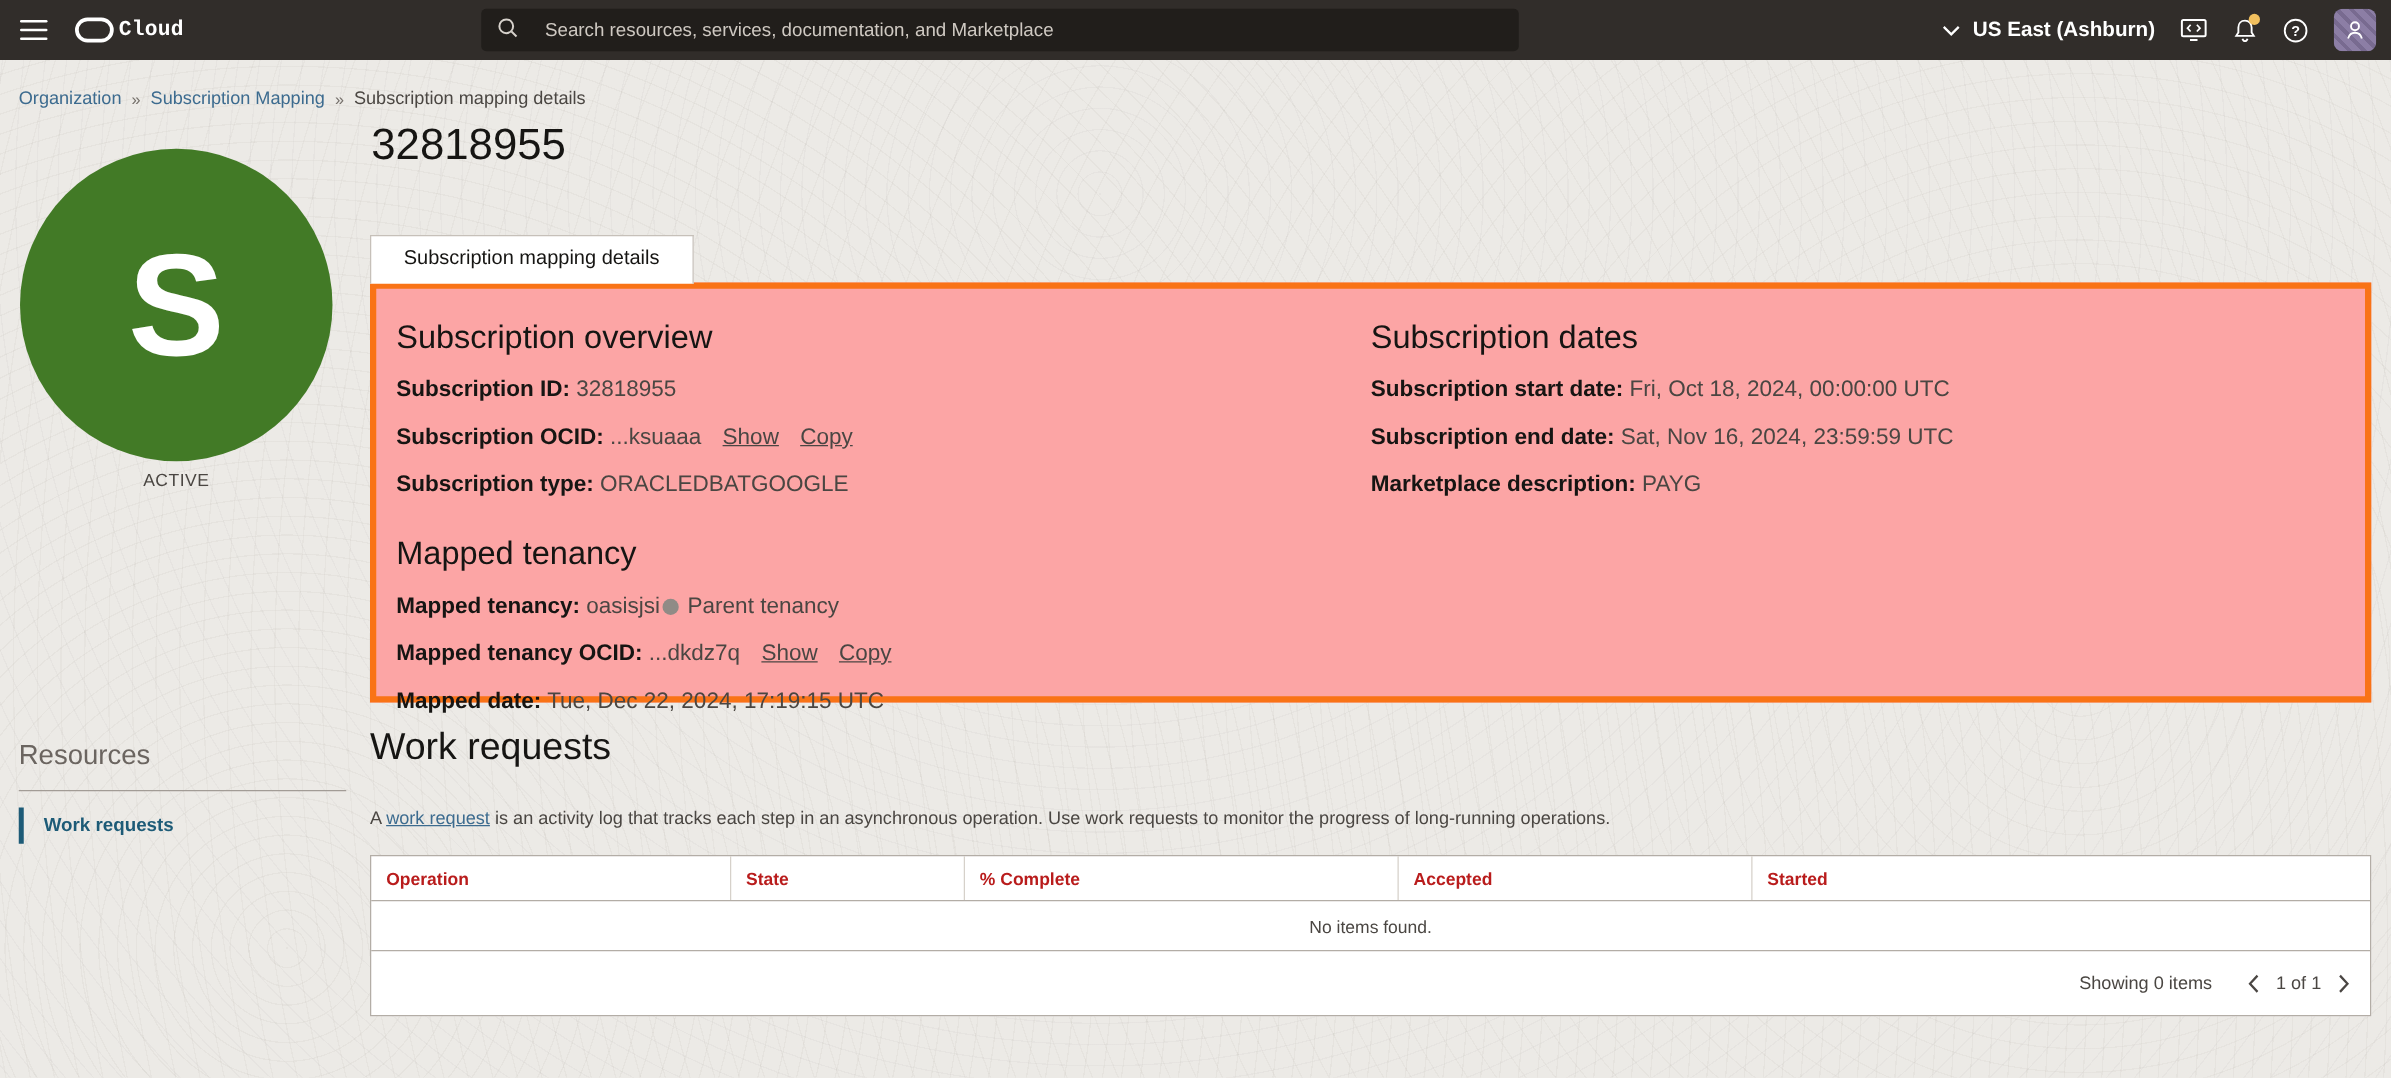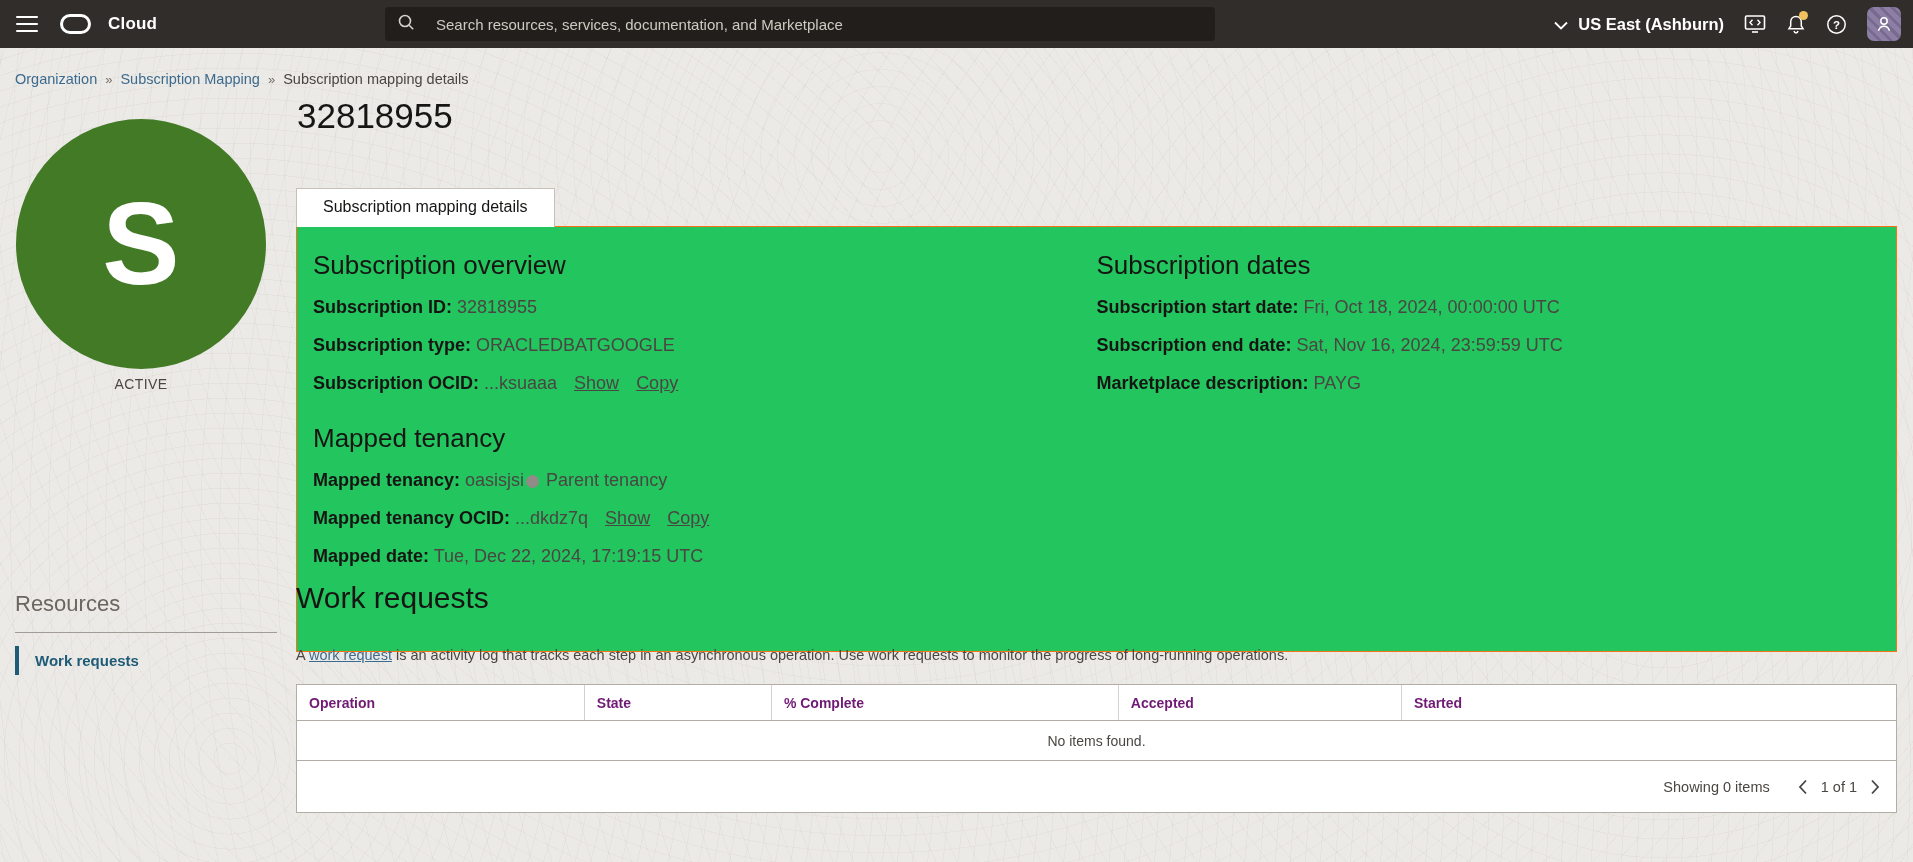--- a/index.html
+++ b/index.html
@@ -18,21 +18,21 @@
       repeating-radial-gradient(circle at 12% 88%, rgba(120,110,100,0.055) 0 1px, transparent 1px 15px),
       repeating-radial-gradient(circle at 46% 18%, rgba(120,110,100,0.045) 0 1px, transparent 1px 17px),
       repeating-radial-gradient(circle at 87% 62%, rgba(120,110,100,0.05) 0 1px, transparent 1px 19px);
   }
 
   
   .topbar { position:absolute; left:0; top:0; width:100%; height:48px;
     background:var(--header-bg,#312d2a); display:flex; align-items:center; z-index:5; }
   .hamburger { margin-left:16px; width:22px; display:flex; flex-direction:column; gap:4.5px; cursor:pointer; }
   .hamburger span { display:block; height:2.4px; background:#fff; border-radius:1px; }
-  .brand { display:flex; align-items:center; margin-left:22px; gap:17px; cursor:pointer; }
+  .brand { display:flex; align-items:center; margin-left:22px; gap:4px; cursor:pointer;font-family:Liberation Mono, monospace; }
   .oracle-o { width:31px; height:20px; border:3.6px solid #fff; border-radius:10px; }
   .brand-name { color:#fff; font-size:17px; font-weight:bold; letter-spacing:0.2px; }
 
   .search { position:absolute; left:385px; top:7px; width:830px; height:34px;
     background:#211e1b; border-radius:4px; display:flex; align-items:center; padding:0 12px; gap:21px; }
   .search input { flex:1; background:transparent; border:none; outline:none;
     color:#e8e4df; font-size:15px; font-family:"Liberation Sans", sans-serif; }
   .search input::placeholder { color:#cfc9c2; opacity:1; }
 
   .top-right { position:absolute; right:12px; top:0; height:48px; display:flex; align-items:center; gap:20px; }
@@ -57,21 +57,21 @@
     background:var(--status-green,#427a26); color:#fff; display:flex; align-items:center; justify-content:center;
     font-size:116px; font-weight:bold; }
   .status-label { position:absolute; left:16px; top:376px; width:250px; text-align:center;
     font-size:14px; letter-spacing:0.4px; color:#4a4642; }
 
   
   .main { position:absolute; left:296px; top:188px; width:1601px; }
   .tab { display:inline-block; position:relative; z-index:2; background:#fff;
     border:1px solid #c6c0b9; border-bottom:none; padding:9px 26px 11px; font-size:16px;
     color:#161513; margin-bottom:-1px; cursor:pointer; }
-  .panel { background:#22c55e; border:1px solid #f97316; height:426px; position:relative; }
+  .panel { background:#fca5a5; border:5px solid #f97316; height:336px; position:relative; }
   .panel-cols { display:flex; }
   .col { padding:0 16px; }
   .col-left { width:49%; }
   .col-right { width:51%; }
   h2.section { font-size:26px; font-weight:400; color:#161513; margin:23px 0 16px; }
   h2.section-mapped { margin-top:29px; }
   .field { font-size:18px; color:#4a4642; margin-bottom:17px; }
   .field .lbl { font-weight:bold; color:#161513; }
   .field a.action { color:#4a4643; text-decoration:underline; margin-left:12px; cursor:pointer; }
   .dot { display:inline-block; width:13px; height:13px; border-radius:50%;
@@ -84,21 +84,21 @@
   .res-item { margin-top:13px; border-left:4px solid var(--sidebar-accent,#1d5b77);
     padding:6px 0 6px 16px; color:var(--sidebar-accent,#1d5b77); font-weight:bold; font-size:15px; cursor:pointer; }
 
   
   .workreq { position:absolute; left:296px; top:581px; width:1601px; }
   .wr-title { font-size:30px; font-weight:400; color:#161513; }
   .wr-desc { font-size:14.5px; color:#4a4642; margin-top:32px; }
   .wr-desc a { color:var(--link-blue,#3c6b8f); text-decoration:underline; cursor:pointer; }
   .wr-table { margin-top:21px; background:#fff; border:1px solid #b3ada6; }
   .thead { display:flex; height:36px; border-bottom:1px solid #b3ada6; }
-  .th { font-weight:bold; font-size:14px; color:#701a75; padding:0 12px;
+  .th { font-weight:bold; font-size:14px; color:#b91c1c; padding:0 12px;
     border-right:1px solid #d6d1ca; display:flex; align-items:center; }
   .th:last-child { border-right:none; }
   .c1{width:18%} .c2{width:11.7%} .c3{width:21.7%} .c4{width:17.7%} .c5{width:14.6%} .c6{width:16.3%}
   .empty-row { height:40px; display:flex; align-items:center; justify-content:center;
     font-size:14px; color:#4a4642; border-bottom:1px solid #b3ada6; }
   .tfoot { height:51px; display:flex; align-items:center; justify-content:flex-end;
     padding-right:16px; gap:28px; font-size:14.5px; color:#4a4642; }
   .pager { display:flex; align-items:center; gap:13px; }
   .chev { display:flex; align-items:center; cursor:pointer; }
 </style>
@@ -183,28 +183,28 @@
   <div class="tab">Subscription mapping details</div>
   <div class="panel">
     <div class="panel-cols">
       <div class="col col-left">
         <h2 class="section">Subscription overview</h2>
         <div class="field">
           <span class="lbl">Subscription ID:</span>
           <span>32818955</span>
         </div>
         <div class="field">
-          <span class="lbl">Subscription type:</span>
-          <span>ORACLEDBATGOOGLE</span>
-        </div>
-        <div class="field">
           <span class="lbl">Subscription OCID:</span>
           <span>...ksuaaa</span>
           <a class="action">Show</a>
           <a class="action">Copy</a>
+        </div>
+        <div class="field">
+          <span class="lbl">Subscription type:</span>
+          <span>ORACLEDBATGOOGLE</span>
         </div>
 
         <h2 class="section section-mapped">Mapped tenancy</h2>
         <div class="field">
           <span class="lbl">Mapped tenancy:</span>
           <span>oasisjsi</span><span class="dot"></span><span>Parent tenancy</span>
         </div>
         <div class="field">
           <span class="lbl">Mapped tenancy OCID:</span>
           <span>...dkdz7q</span>

